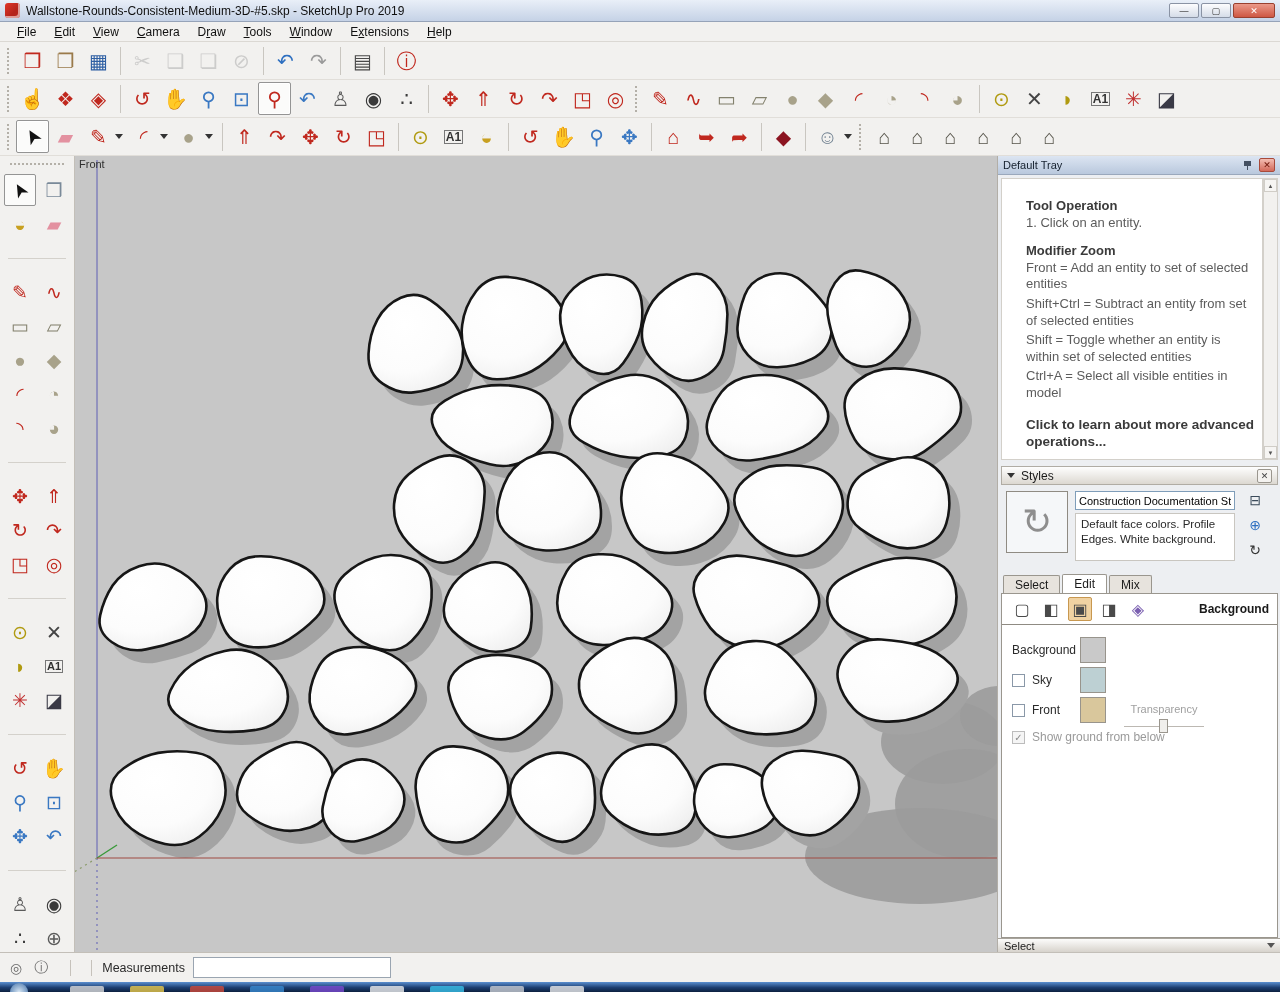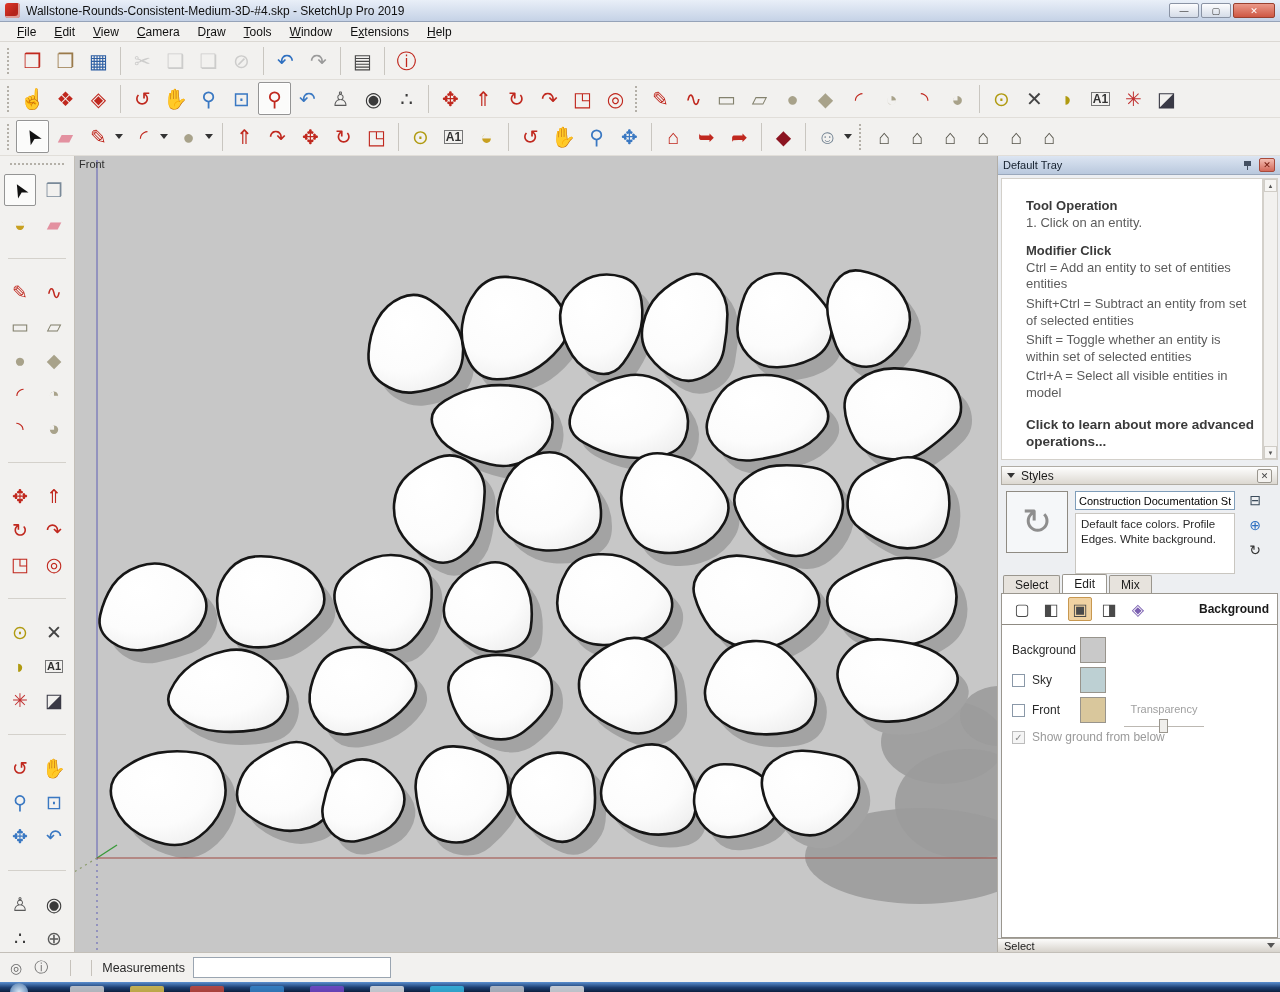--- a/index.html
+++ b/index.html
@@ -82,21 +82,21 @@
     border-top:5px solid #333;margin-right:6px;}
   .styles-title{font-size:12px;color:#1a1a1a;}
   .pnl-x{margin-left:auto;width:15px;height:14px;border:1px solid #9a968e;border-radius:2px;
     background:#f4f2ef;font-size:9px;line-height:12px;text-align:center;color:#444;padding:0;}
   .styles-body{position:absolute;left:3px;top:329px;width:277px;height:90px;}
   .thumb{position:absolute;left:5px;top:6px;width:62px;height:62px;background:#f5f7f9;
     border:1px solid #8f8b83;display:flex;align-items:center;justify-content:center;
     font-size:36px;color:#8e8e8e;}
   .style-name{position:absolute;left:74px;top:6px;width:160px;height:19px;border:1px solid #7f9db9;
     font-size:11px;padding:1px 3px;font-family:"Liberation Sans",sans-serif;}
-  .style-desc{position:absolute;left:74px;top:28px;width:160px;height:61px;background:#fff;
+  .style-desc{position:absolute;left:74px;top:28px;width:160px;height:48px;background:#fff;
     border:1px solid #c9c6c0;font-size:11.5px;color:#2a2a2a;padding:3px 5px;line-height:1.3;}
   .side-btns{position:absolute;left:244px;top:5px;display:flex;flex-direction:column;gap:6px;}
   .sb{width:20px;height:19px;border:none;background:transparent;font-size:14px;line-height:1;padding:0;}
   .tabs{position:absolute;left:3px;top:419px;height:19px;display:flex;align-items:flex-end;padding-left:2px;}
   .tab{font-size:12px;color:#1a1a1a;padding:2px 11px 2px;border:1px solid #9a968e;border-bottom:none;
     background:#e7e3dd;margin-right:2px;border-radius:2px 2px 0 0;}
   .tab.active{background:#fff;position:relative;top:1px;padding-bottom:4px;}
   .tabpanel{position:absolute;left:3px;top:437px;width:277px;height:345px;background:#fff;
     border:1px solid #9a968e;}
   .editstrip{height:31px;display:flex;align-items:center;gap:5px;padding:0 8px;
@@ -137,21 +137,21 @@
     background:linear-gradient(#5a8fd0,#1d3f72 55%,#0c203f);display:flex;align-items:flex-end;padding-left:70px;}
   .orb{position:absolute;left:10px;top:1px;width:18px;height:9px;border-radius:9px 9px 0 0;
     background:radial-gradient(circle at 50% 100%,#d7e6f4,#3f6ea6);}
   .nub{width:34px;height:6px;border-radius:2px 2px 0 0;margin-right:26px;opacity:.8;flex:0 0 auto;}
 </style>
 </head>
 <body>
 
 <div class="titlebar">
   <div class="app-icon"></div>
-  <div class="title-text">Wallstone-Rounds-Consistent-Medium-3D-#4.skp - SketchUp Pro 2019</div>
+  <div class="title-text">Wallstone-Rounds-Consistent-Medium-3D-#5.skp - SketchUp Pro 2019</div>
   <div class="win-btns">
       <button class="win-btn">—</button>
       <button class="win-btn">▢</button>
       <button class="win-btn close">✕</button>
     </div>
 </div>
 
 <div class="menubar">
     <div class="menu-item"><u>F</u>ile</div>
     <div class="menu-item"><u>E</u>dit</div>
@@ -632,22 +632,22 @@
 <div class="tray">
   <div class="tray-header">
     <span class="tray-title">Default Tray</span>
     <span class="pin"></span>
     <button class="tray-x">✕</button>
   </div>
 
   <div class="instructor">
       <h4>Tool Operation</h4>
       <p>1. Click on an entity.</p>
-      <h4>Modifier Click</h4>
-      <p>Ctrl = Add an entity to set of entities entities</p>
+      <h4>Modifier Zoom</h4>
+      <p>Front = Add an entity to set of selected entities</p>
       <p>Shift+Ctrl = Subtract an entity from set of selected entities</p>
       <p>Shift = Toggle whether an entity is within set of selected entities</p>
       <p>Ctrl+A = Select all visible entities in model</p>
       <p class="learn">Click to learn about more advanced operations...</p>
     </div>
   <div class="iscroll">
     <span class="sarrow up">▲</span>
     <span class="sarrow down">▼</span>
   </div>
 

